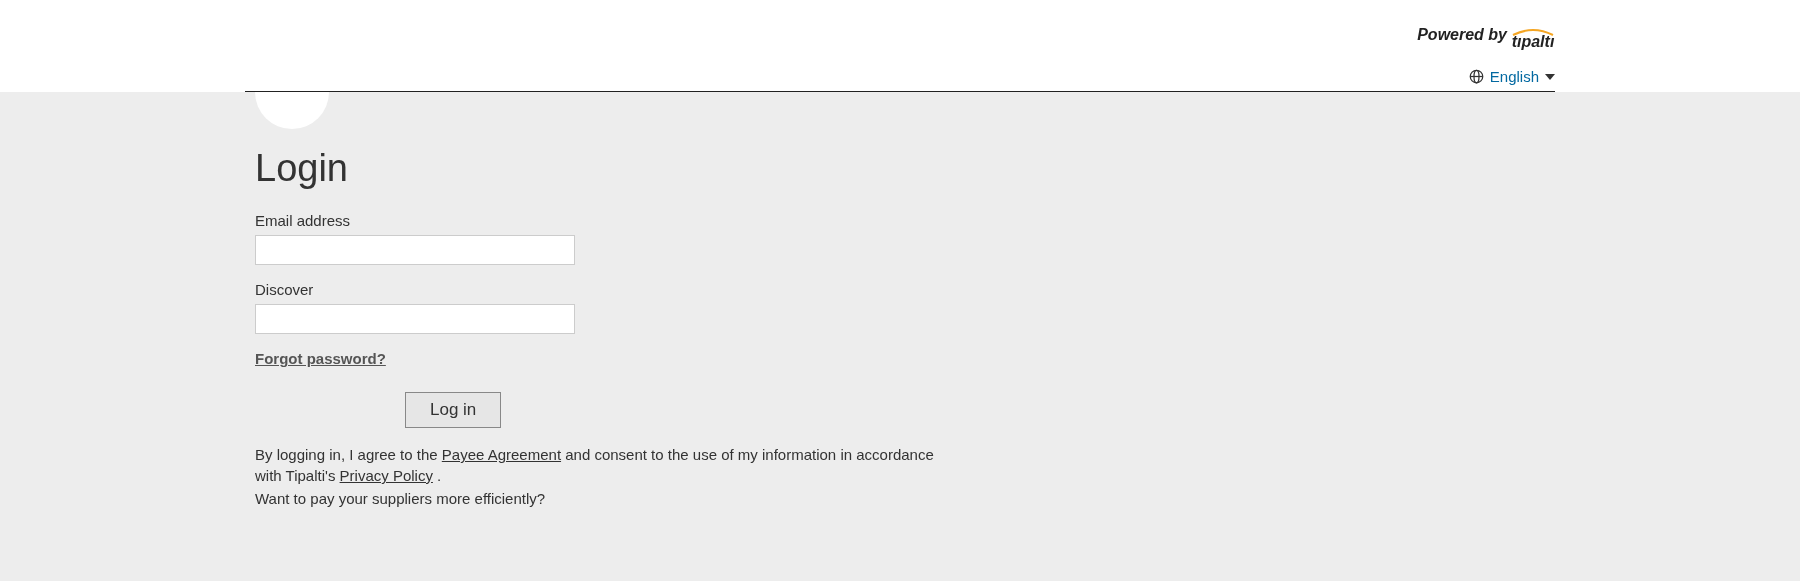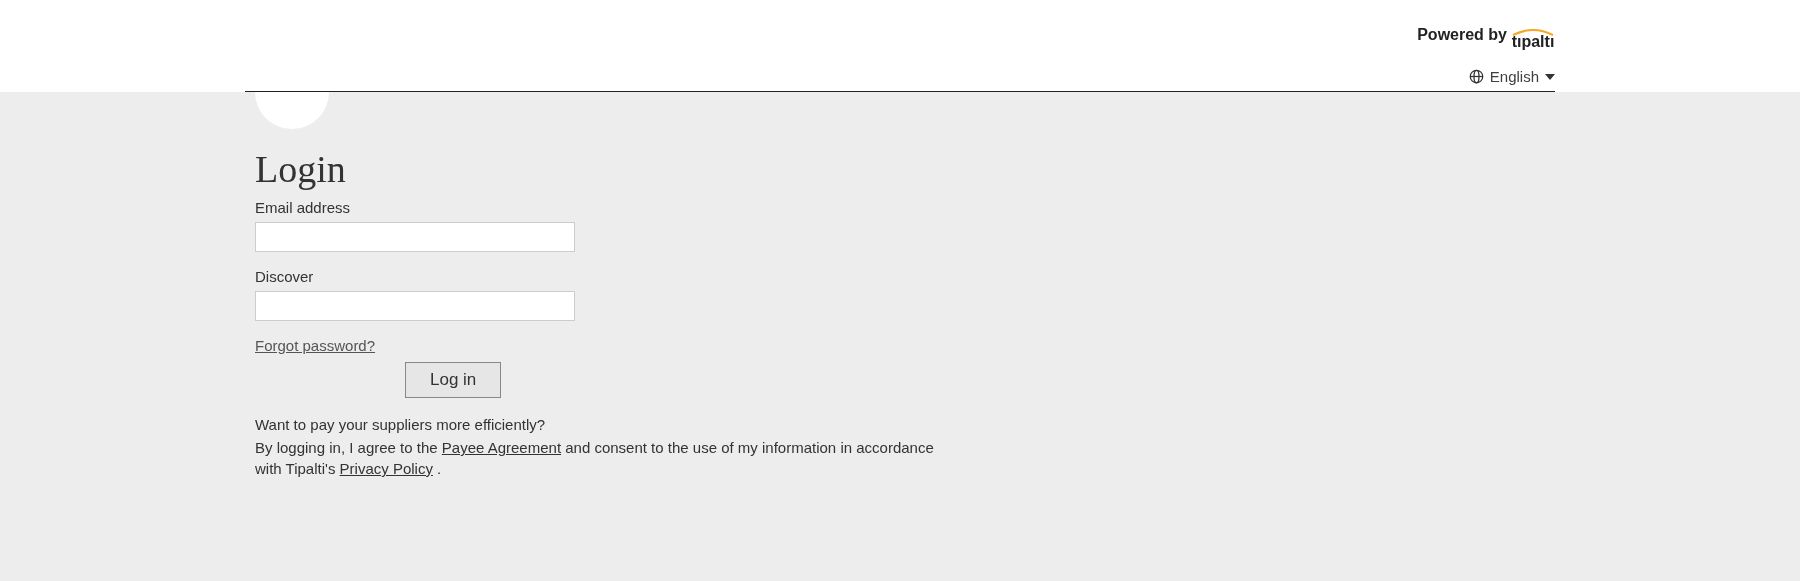--- a/index.html
+++ b/index.html
@@ -19,20 +19,21 @@
     }
     .top-bar-inner {
       max-width: 1310px;
       margin: 0 auto;
       display: flex;
       justify-content: flex-end;
       align-items: center;
       padding-right: 0;
     }
     .powered-by {
+      font-style: italic;
       font-weight: 600;
       font-size: 16px;
       color: #222;
       display: flex;
       align-items: center;
       gap: 4px;
     }
     .powered-by .brand {
       display: inline-flex;
       flex-direction: column;
@@ -52,21 +53,21 @@
     .lang-bar-inner {
       max-width: 1310px;
       margin: 0 auto;
       display: flex;
       justify-content: flex-end;
       align-items: center;
       padding: 8px 0 6px 0;
     }
     .lang-select {
       font-size: 15px;
-      color: #404040;
+      color: #0369a1;
       display: inline-flex;
       align-items: center;
       gap: 6px;
       cursor: pointer;
     }
     .divider {
       max-width: 1310px;
       margin: 0 auto;
       border: none;
       border-top: 1px solid #222;
@@ -90,22 +91,21 @@
       border-radius: 0 0 74px 74px;
       position: relative;
       top: 0;
       left: 0;
       margin-bottom: 18px;
     }
     h1.login-title {
       font-size: 38px;
       font-weight: 400;
       color: #333;
-      margin-bottom: 8px;
-      font-family: Liberation Serif, serif;
+      margin-bottom: 22px;
     }
     .form-block {
       max-width: 700px;
     }
     .field-label {
       font-size: 15px;
       color: #333;
       margin-bottom: 6px;
       display: block;
     }
@@ -117,22 +117,23 @@
       padding: 4px 6px;
       font-size: 14px;
       margin-bottom: 16px;
       display: block;
     }
     .forgot-link {
       display: inline-block;
       color: #555;
       text-decoration: underline;
       font-size: 15px;
-      margin-bottom: 10px;
-      cursor: pointer;
+      margin-bottom: 27px;
+      cursor: pointer;
+      font-weight: bold;
     }
     .login-btn-row {
       margin-left: 150px;
       margin-top: -2px;
       margin-bottom: 16px;
     }
     .login-btn {
       background: #e6e6e6;
       border: 1px solid #888;
       padding: 7px 24px;
@@ -209,24 +210,24 @@
 
       <label class="field-label">Discover</label>
       <input type="password" class="text-input" style="">
 
       <a class="forgot-link">Forgot password?</a>
 
       <div class="login-btn-row">
         <button class="login-btn">Log in</button>
       </div>
 
-      <p class="legal">Want to pay your suppliers more efficiently?</p>
       <p class="legal">
         <span>By logging in, I agree to the </span>
         <a class="inline-link">Payee Agreement</a>
         <span> and consent to the use of my information in accordance with Tipalti's </span>
         <a class="inline-link">Privacy Policy</a>
         <span> .</span>
       </p>
+      <p class="legal">Want to pay your suppliers more efficiently?</p>
 
     </div>
   </div>
 </div>
 
 </body></html>

